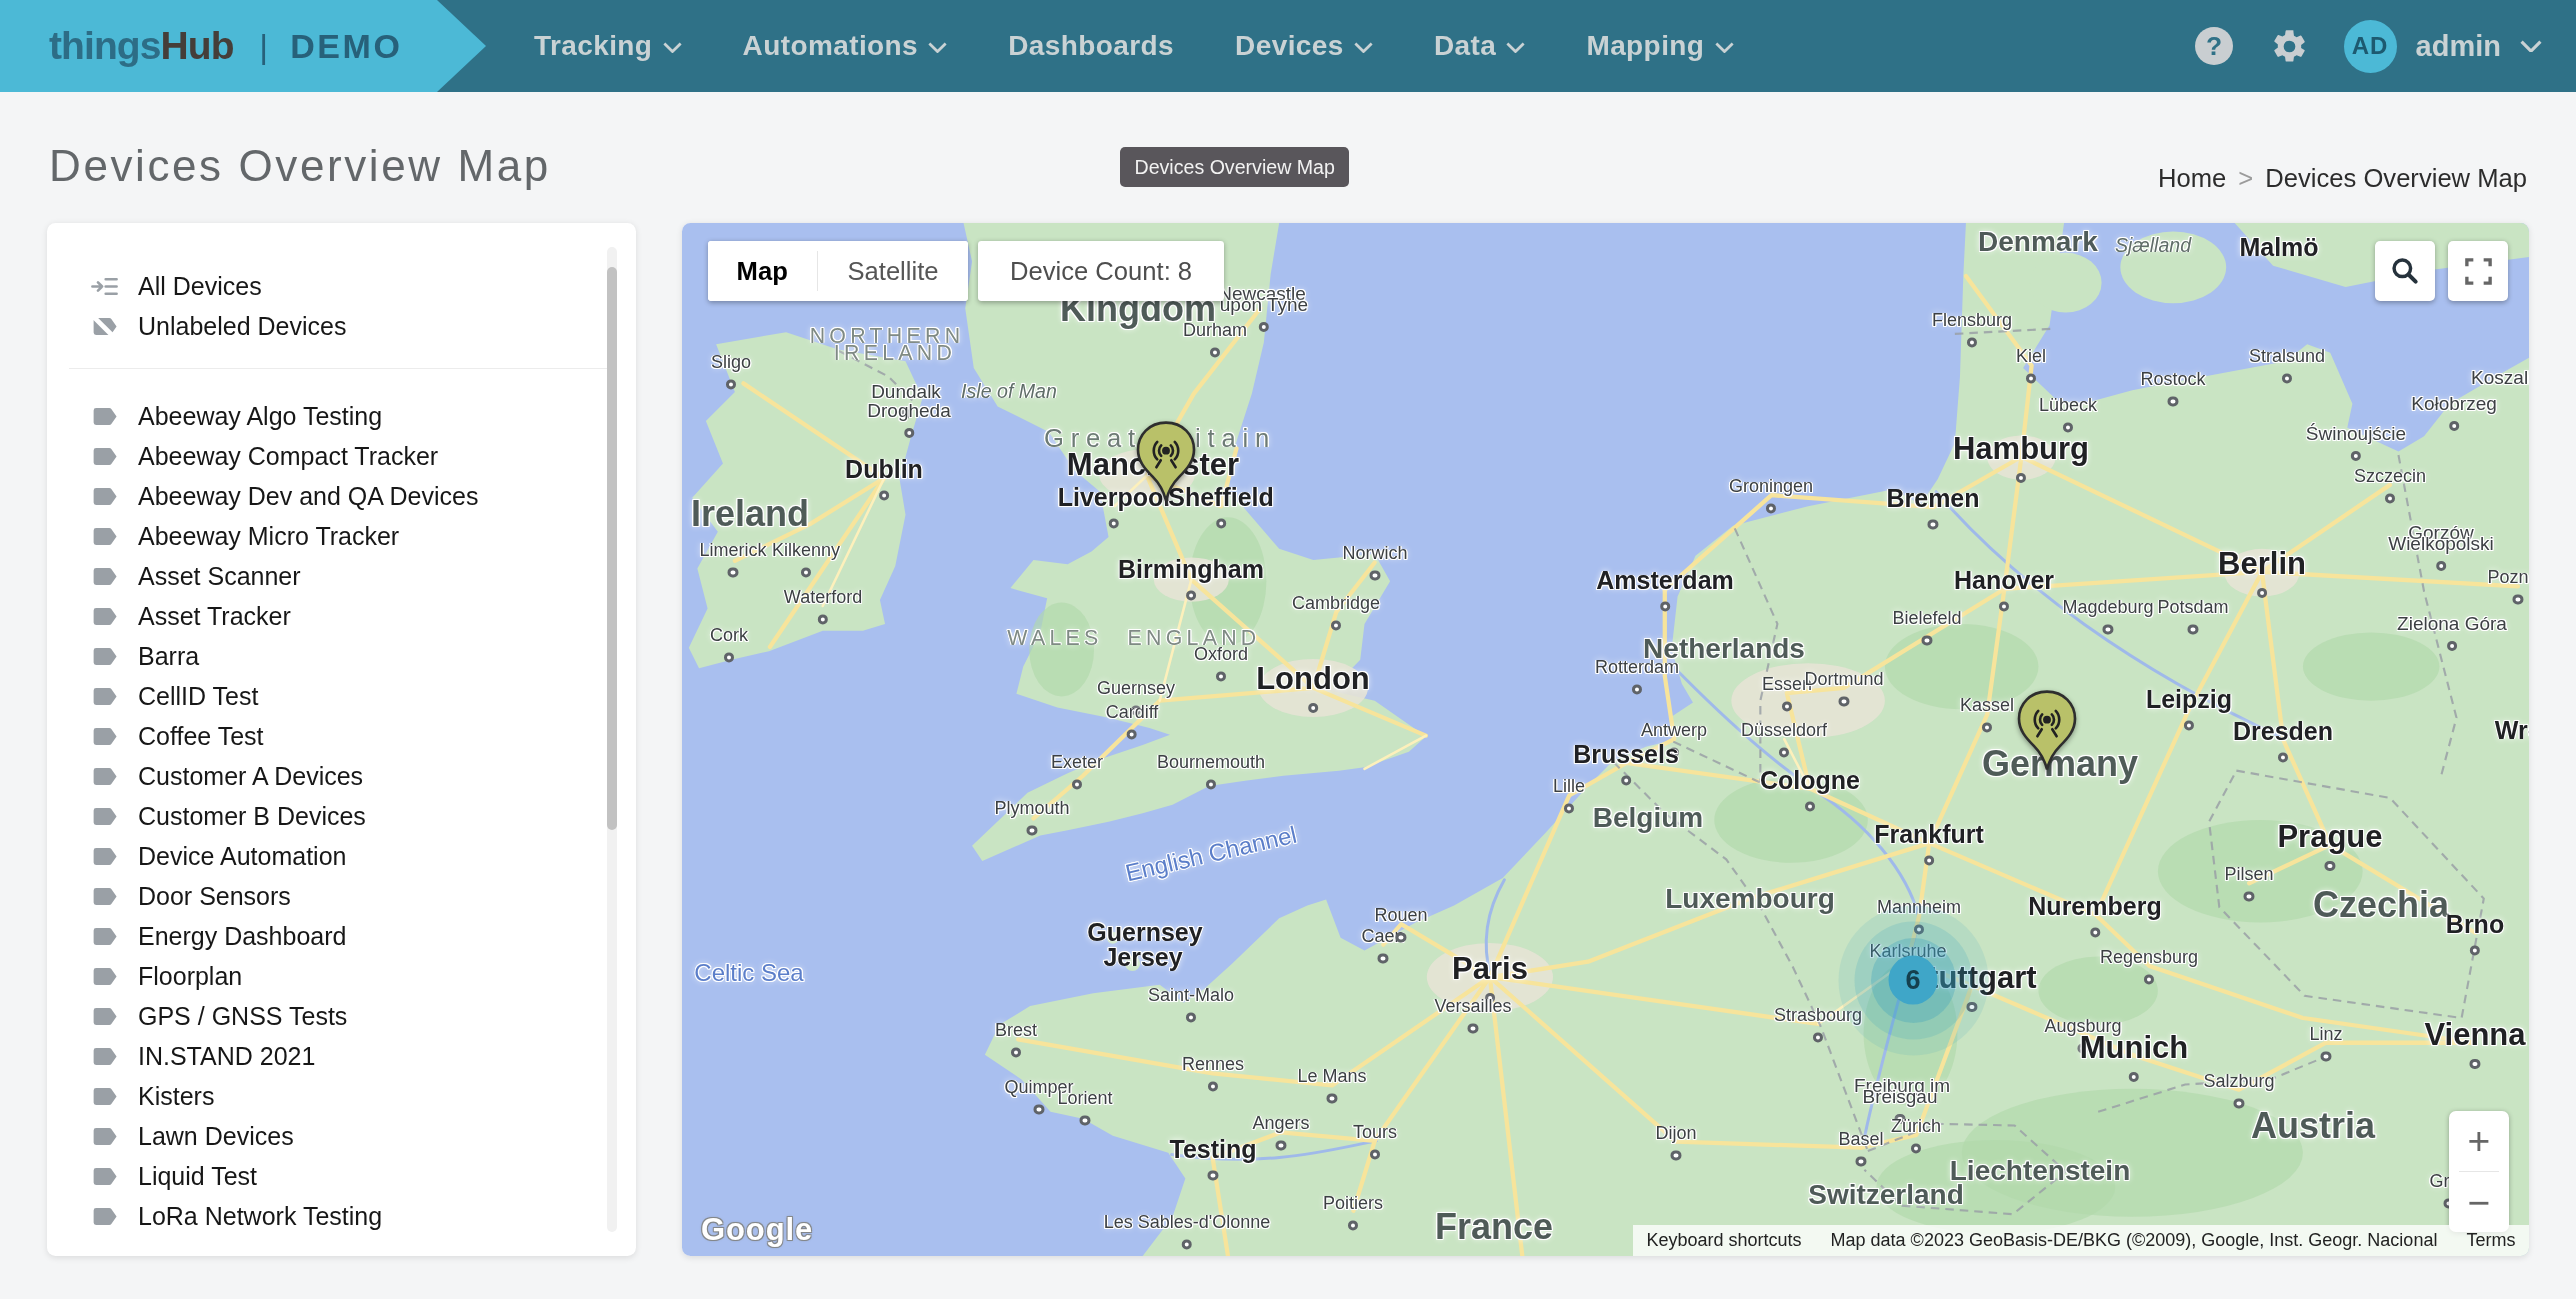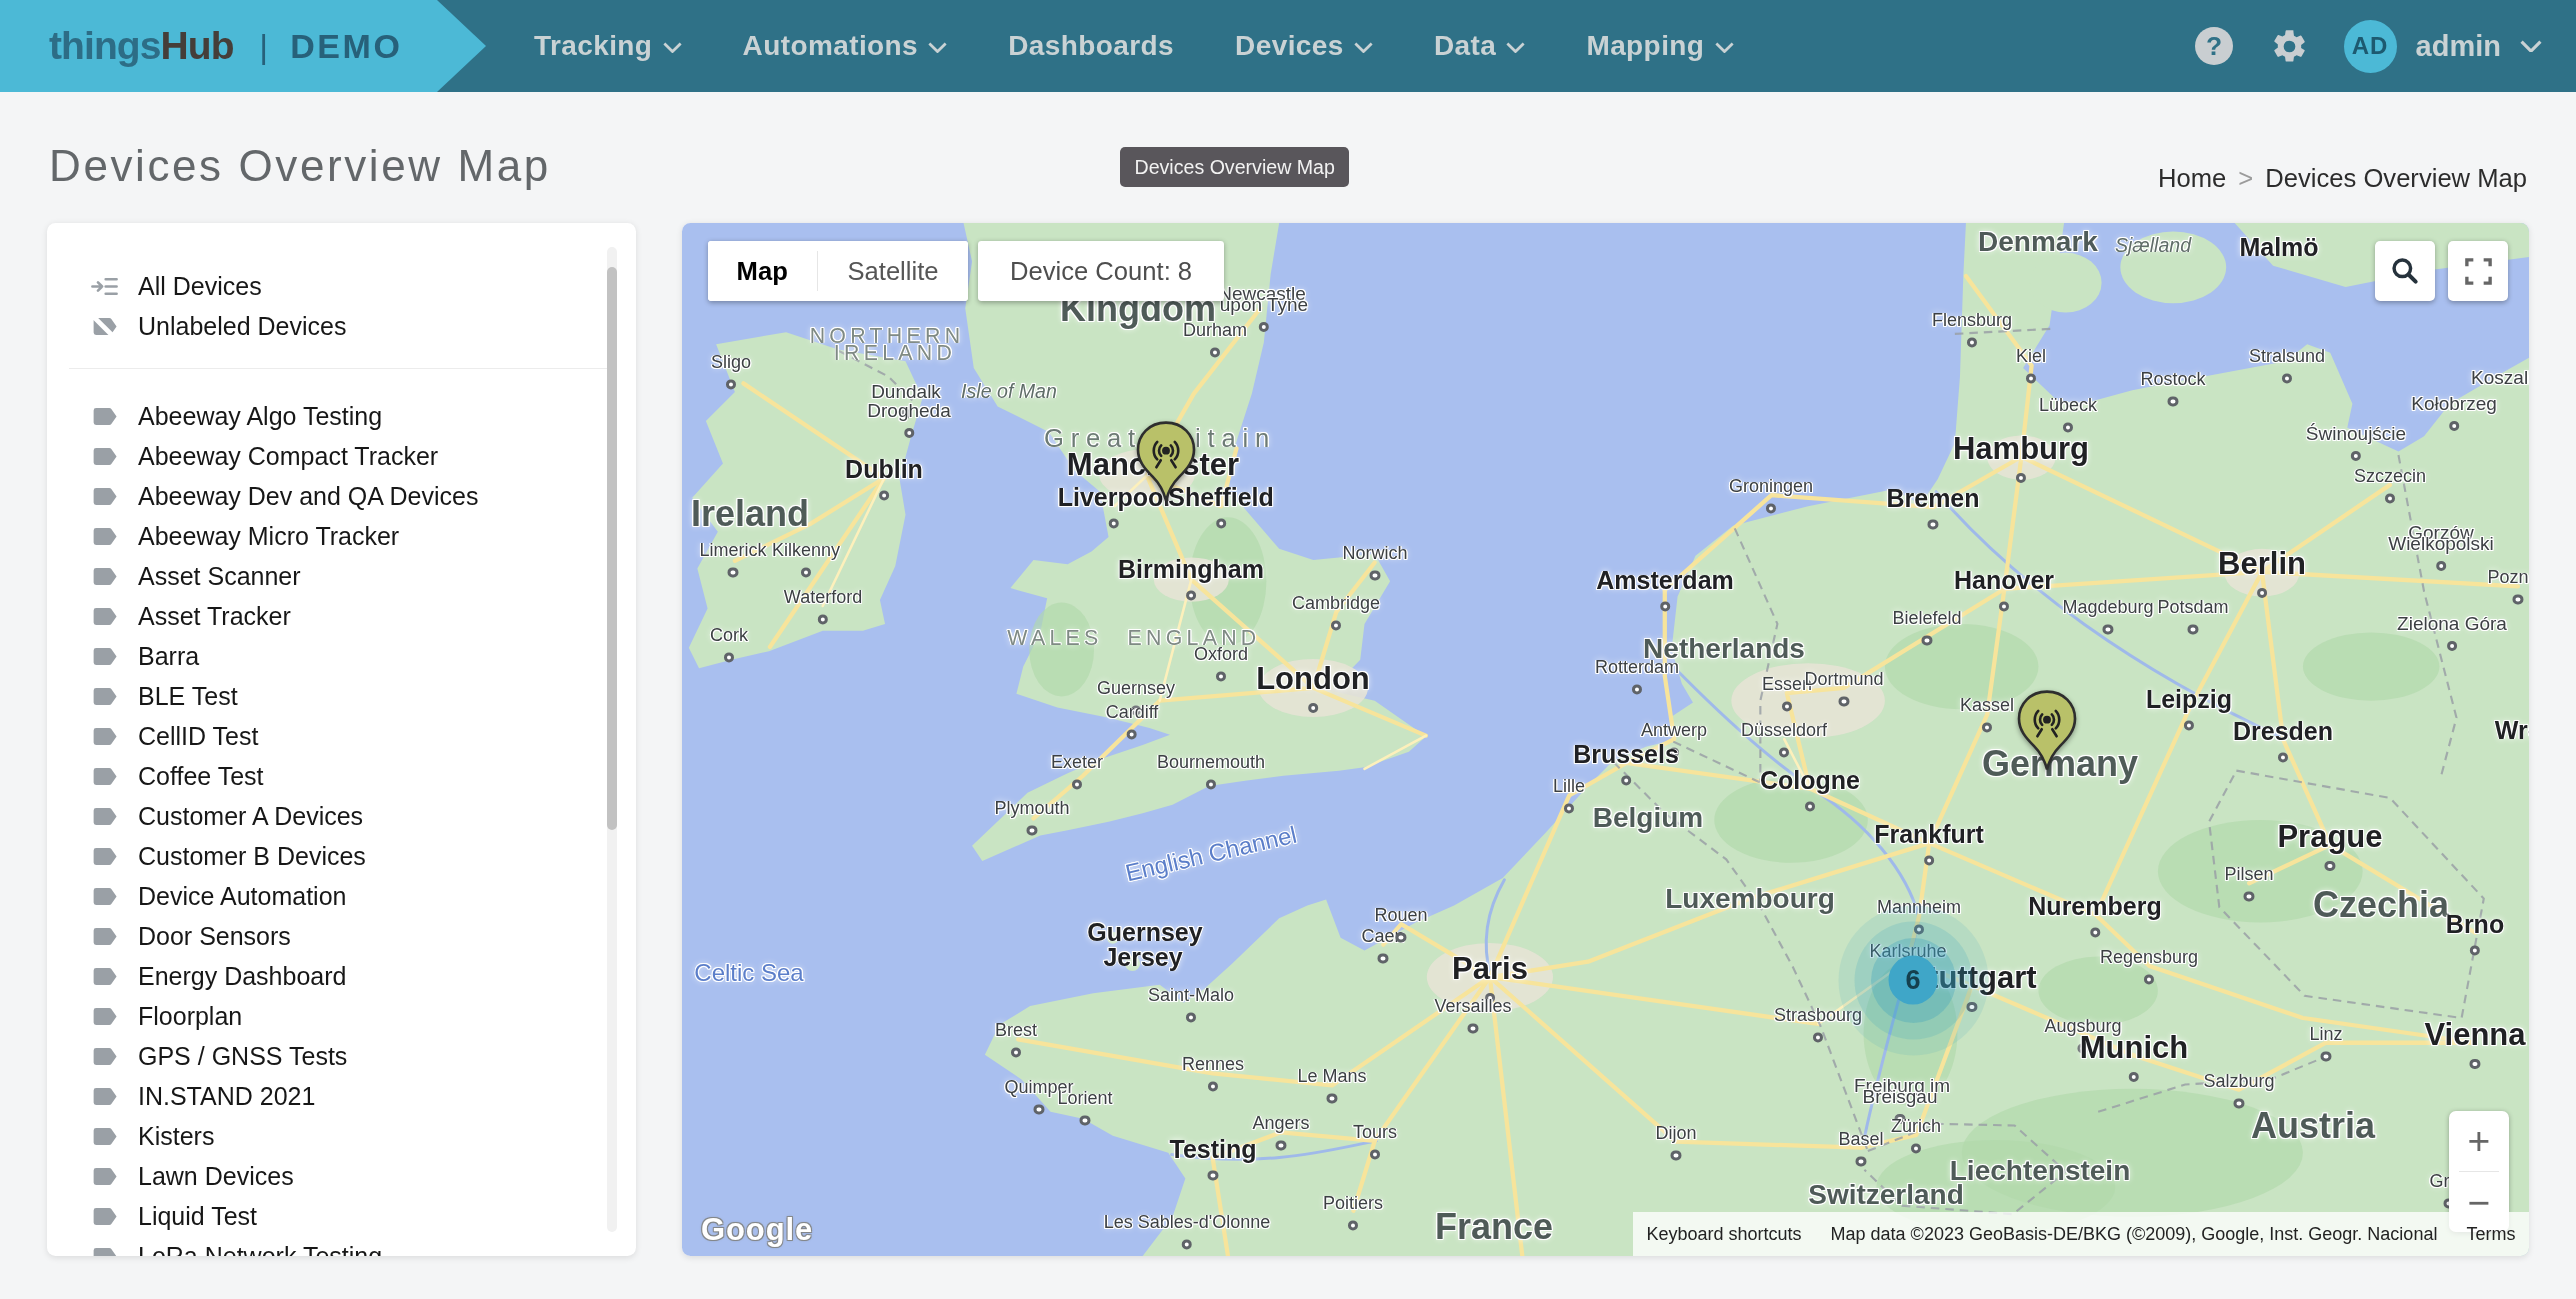--- a/index.html
+++ b/index.html
@@ -82,21 +82,21 @@
   .maptype button{border:none;background:#fff;height:100%;font-size:25.6px;padding:0 29px;cursor:pointer;color:#565656;font-family:inherit;}
   .maptype button.sel{font-weight:700;color:#000;}
   .maptype .div{width:1.7px;background:#e6e6e6;margin:10.2px 0;}
   .devcount{position:absolute;left:296px;top:18px;height:60px;background:#fff;border:none;border-radius:3.4px;box-shadow:0 1.7px 5.1px rgba(0,0,0,.3);font-size:25.6px;color:#4e4e4e;padding:0 32px;cursor:pointer;font-family:inherit;}
   .sq-btn{position:absolute;top:18px;width:60px;height:60px;background:#fff;border:none;border-radius:5.1px;box-shadow:0 1.7px 5.1px rgba(0,0,0,.3);display:flex;align-items:center;justify-content:center;cursor:pointer;}
   .zoomctl{position:absolute;left:1767px;top:888px;width:60px;height:121px;background:#fff;border-radius:6.8px;box-shadow:0 1.7px 5.1px rgba(0,0,0,.3);display:flex;flex-direction:column;}
   .zoomctl button{flex:1;border:none;background:transparent;font-size:39px;color:#666;cursor:pointer;line-height:1;font-family:inherit;}
   .zoomctl .div{height:1.7px;background:#e6e6e6;margin:0 10.2px;}
   .glogo{position:absolute;left:19px;bottom:8.5px;font-size:31px;font-weight:700;letter-spacing:0.9px;color:#fff;
          text-shadow:0 0 2.6px #777,0.9px 0.9px 0 #8a8f94,-0.9px -0.9px 0 #8a8f94,0.9px -0.9px 0 #8a8f94,-0.9px 0.9px 0 #8a8f94;cursor:pointer;}
-  .attrib{position:absolute;right:0;bottom:0;height:44px;background:rgba(255,255,255,.78);display:flex;align-items:center;gap:29px;padding:0 13.6px;font-size:18px;color:#222;}
+  .attrib{position:absolute;right:0;bottom:0;height:31px;background:rgba(255,255,255,.78);display:flex;align-items:center;gap:29px;padding:0 13.6px;font-size:18px;color:#222;}
   .attrib .link{cursor:pointer;}
 </style>
 </head>
 <body>
 
 <div class="stage">
 
   <header>
     <div class="brand">
       <span class="b1">things</span>
@@ -219,26 +219,20 @@
           <svg viewBox="0 0 24 24">
             <path d="M16,5H5A2,2 0 0,0 3,7v10a2,2 0 0,0 2,2h11a2,2 0 0,0 1.63-.84L22,12 17.63,5.84A2,2 0 0,0 16,5Z" fill="#9aa0a6"></path>
           </svg>
           <span>Asset Tracker</span>
         </li>
         <li class="sb-item">
           <svg viewBox="0 0 24 24">
             <path d="M16,5H5A2,2 0 0,0 3,7v10a2,2 0 0,0 2,2h11a2,2 0 0,0 1.63-.84L22,12 17.63,5.84A2,2 0 0,0 16,5Z" fill="#9aa0a6"></path>
           </svg>
           <span>Barra</span>
-        </li>
-        <li class="sb-item">
-          <svg viewBox="0 0 24 24">
-            <path d="M16,5H5A2,2 0 0,0 3,7v10a2,2 0 0,0 2,2h11a2,2 0 0,0 1.63-.84L22,12 17.63,5.84A2,2 0 0,0 16,5Z" fill="#9aa0a6"></path>
-          </svg>
-          <span>BLE Test</span>
         </li>
         <li class="sb-item">
           <svg viewBox="0 0 24 24">
             <path d="M16,5H5A2,2 0 0,0 3,7v10a2,2 0 0,0 2,2h11a2,2 0 0,0 1.63-.84L22,12 17.63,5.84A2,2 0 0,0 16,5Z" fill="#9aa0a6"></path>
           </svg>
           <span>CellID Test</span>
         </li>
         <li class="sb-item">
           <svg viewBox="0 0 24 24">
             <path d="M16,5H5A2,2 0 0,0 3,7v10a2,2 0 0,0 2,2h11a2,2 0 0,0 1.63-.84L22,12 17.63,5.84A2,2 0 0,0 16,5Z" fill="#9aa0a6"></path>

